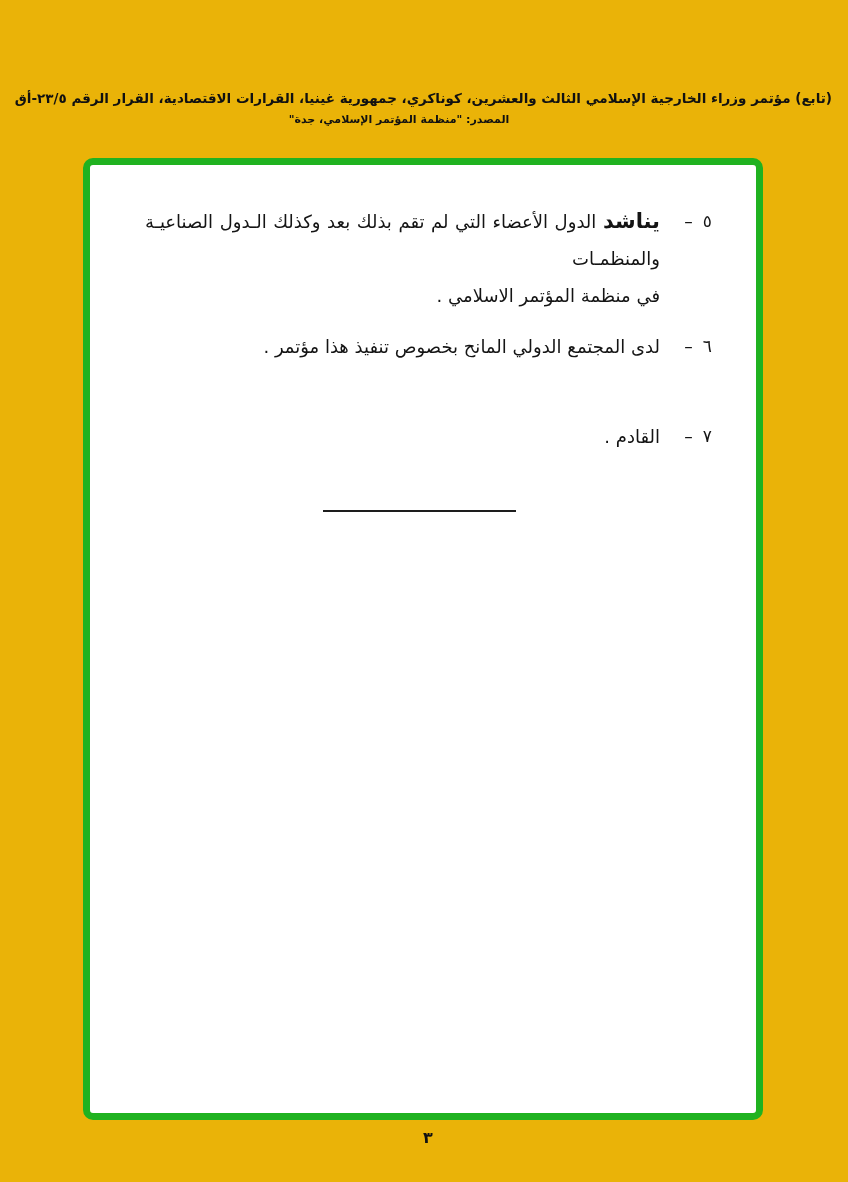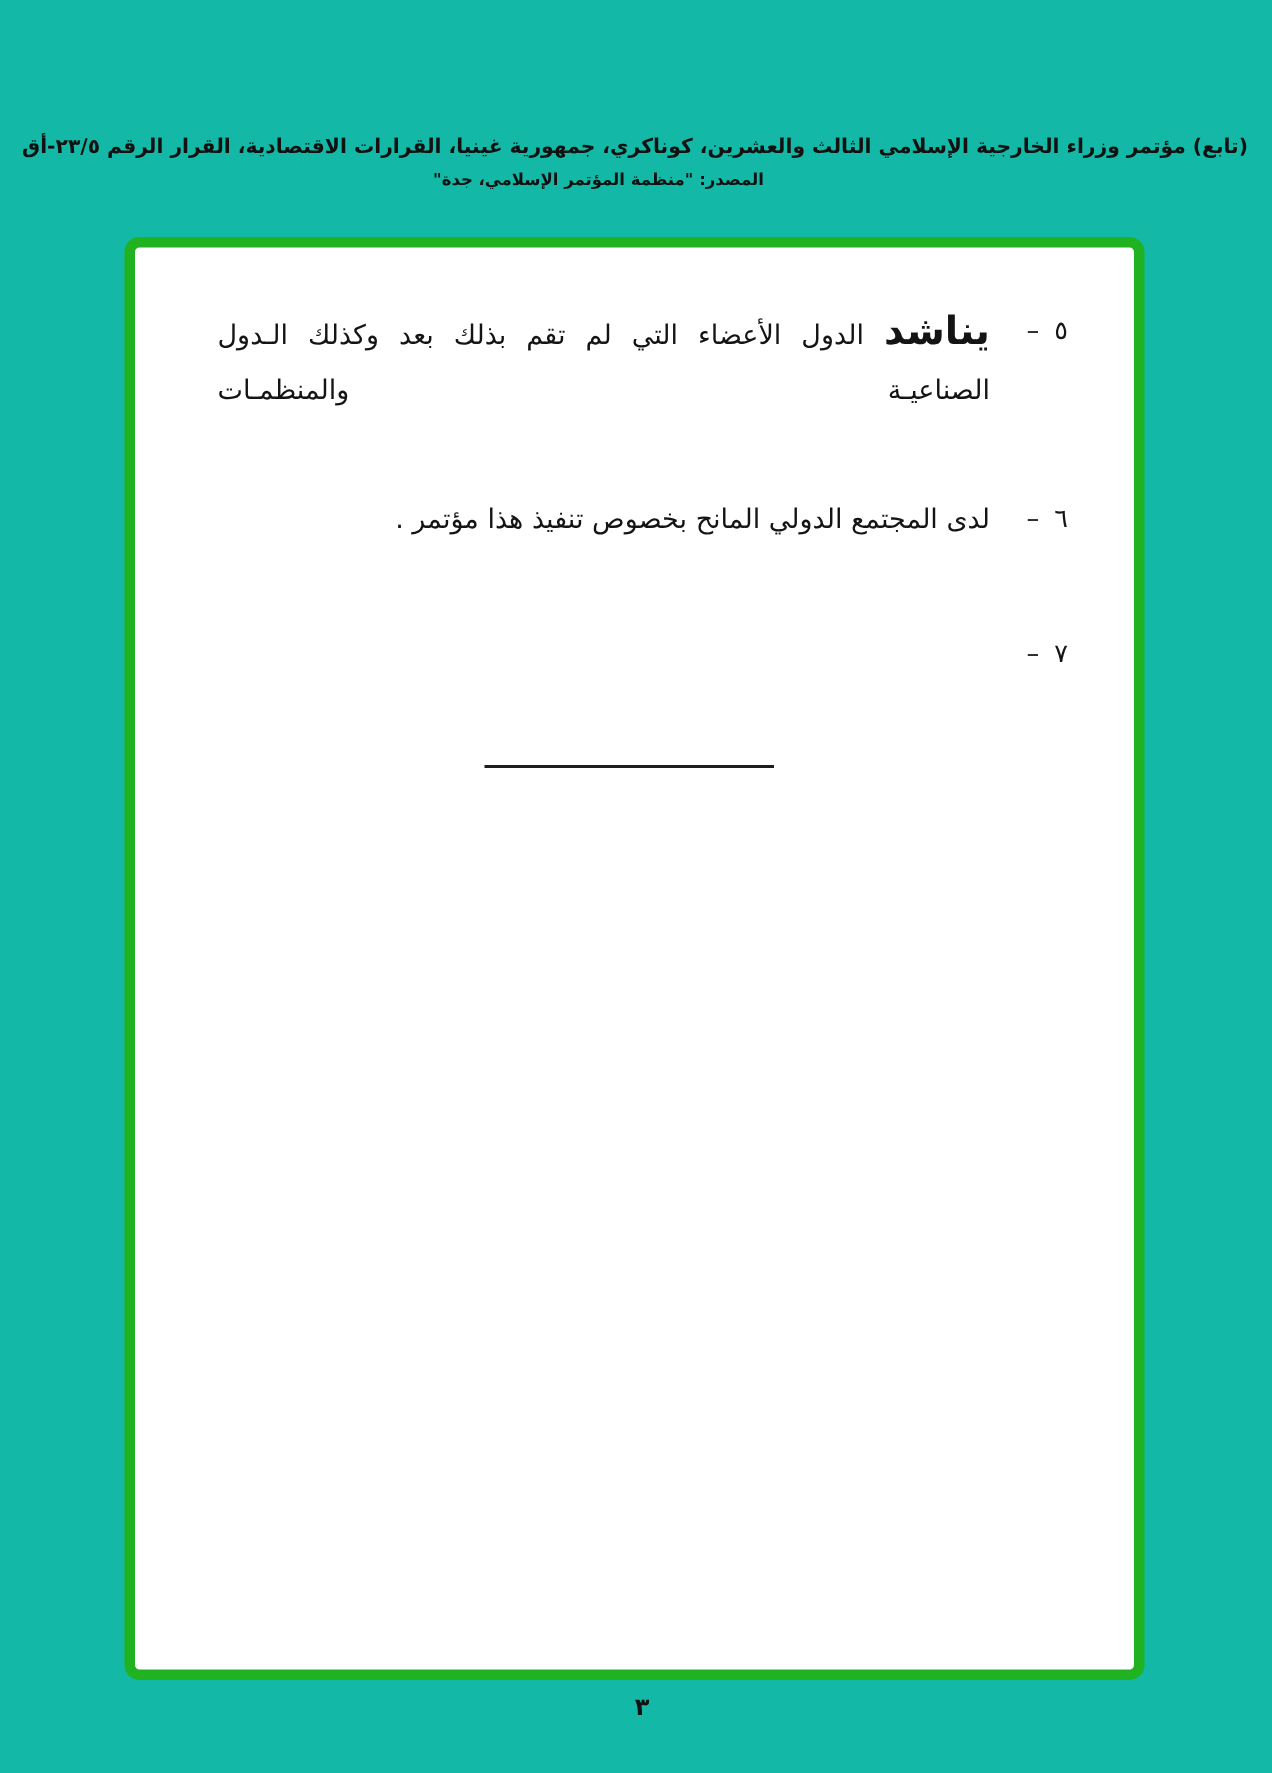--- a/index.html
+++ b/index.html
@@ -4,21 +4,21 @@
 <style>
   * { box-sizing: border-box; margin: 0; padding: 0; }
   html, body { background: #ffffff; }
   body {
     width: 848px; height: 1182px;
     position: relative;
     font-family: "DejaVu Sans", sans-serif;
     color: #141414;
     overflow: hidden;
   }
-  .page { position: absolute; inset: 0; background: #14b8a6; text-decoration: underline; }
+  .page { position: absolute; inset: 0; background: #eab308; text-decoration: underline; }
 
   
   .doc-header {
     position: absolute; top: 90px; left: 16px; width: 816px;
     direction: rtl; text-align: center;
   }
   .header-line1 {
     font-size: 13.5px; font-weight: bold; white-space: nowrap; color: #111;
     letter-spacing: 0;
   }
@@ -47,21 +47,21 @@
   .para-6 { top: 163px; }
   .para-7 { top: 253px; }
   .marker {
     width: 38px; display: flex; gap: 10px;
     font-size: 17px; line-height: 37px; color: #151515;
     flex: none; justify-content: flex-start;
   }
   .lines { width: 515px; }
   .jline { text-align: justify; text-align-last: justify; text-justify: inter-word; }
   .lline { text-align: start; }
-  .lead { font-weight: bold; font-size: 26px; }
+  .lead { font-weight: bold; font-size: 21px; }
 
   
   .separator {
     position: absolute; top: 345px; left: 233px;
     width: 193px; height: 2px; background: #1d1d1d;
   }
 
   
   .page-number {
     position: absolute; top: 1128px; left: 4px; width: 848px;
@@ -80,39 +80,41 @@
 
   <div class="green-box">
 
     <div class="para para-5">
       <div class="marker">
         <span class="num">٥</span>
         <span class="dash">–</span>
       </div>
       <div class="lines">
         <div class="jline"><span class="lead">يناشد</span><span> الدول الأعضاء التي لم تقم بذلك بعد وكذلك الـدول الصناعيـة والمنظمـات</span></div>
+        <div class="lline">في منظمة المؤتمر الاسلامي .</div>
       </div>
     </div>
 
     <div class="para para-6">
       <div class="marker">
         <span class="num">٦</span>
         <span class="dash">–</span>
       </div>
       <div class="lines">
         <div class="lline">لدى المجتمع الدولي المانح بخصوص تنفيذ هذا مؤتمر .</div>
       </div>
     </div>
 
     <div class="para para-7">
       <div class="marker">
         <span class="num">٧</span>
         <span class="dash">–</span>
       </div>
       <div class="lines">
+        <div class="lline">القادم .</div>
       </div>
     </div>
 
     <div class="separator"></div>
 
   </div>
 
   <div class="page-number">٣</div>
 
 </div>

